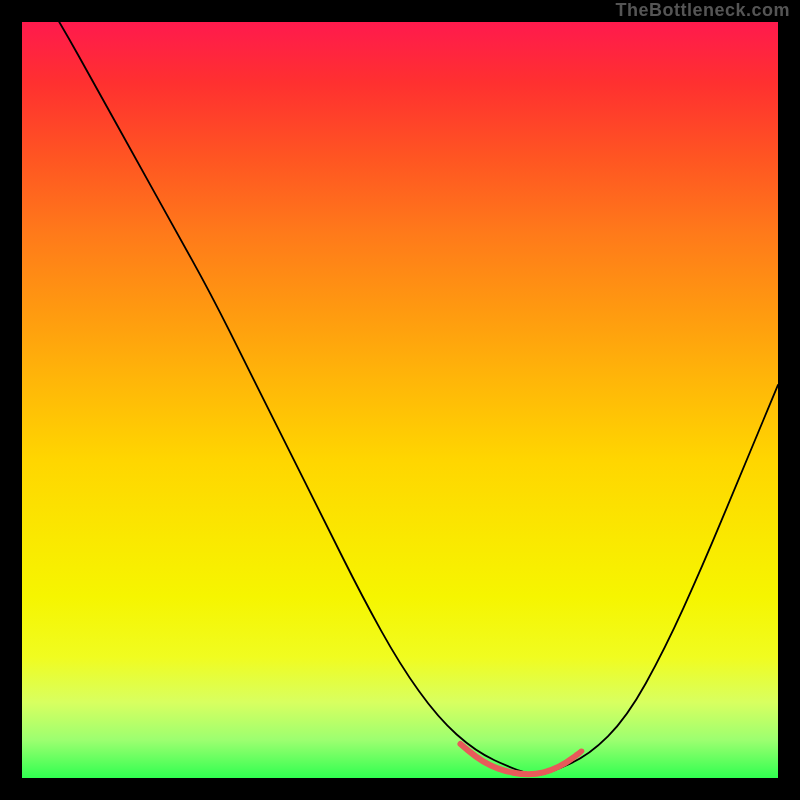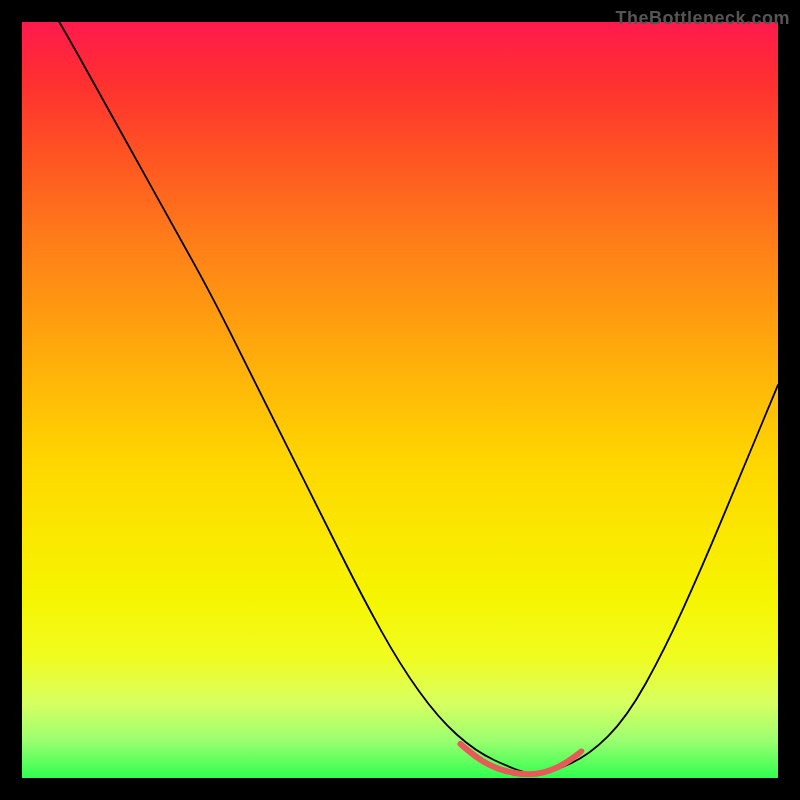--- a/index.html
+++ b/index.html
@@ -35,21 +35,21 @@
   .curve-svg {
     position: absolute;
     left: 0;
     top: 0;
     width: 100%;
     height: 100%;
     pointer-events: none;
   }
   .watermark {
     position: absolute;
-    top: 8px;
+    top: 0;
     right: 10px;
     color: #555;
     font-size: 18px;
     font-weight: 600;
     letter-spacing: 0.5px;
   }
 </style>
 </head>
 <body>
 

